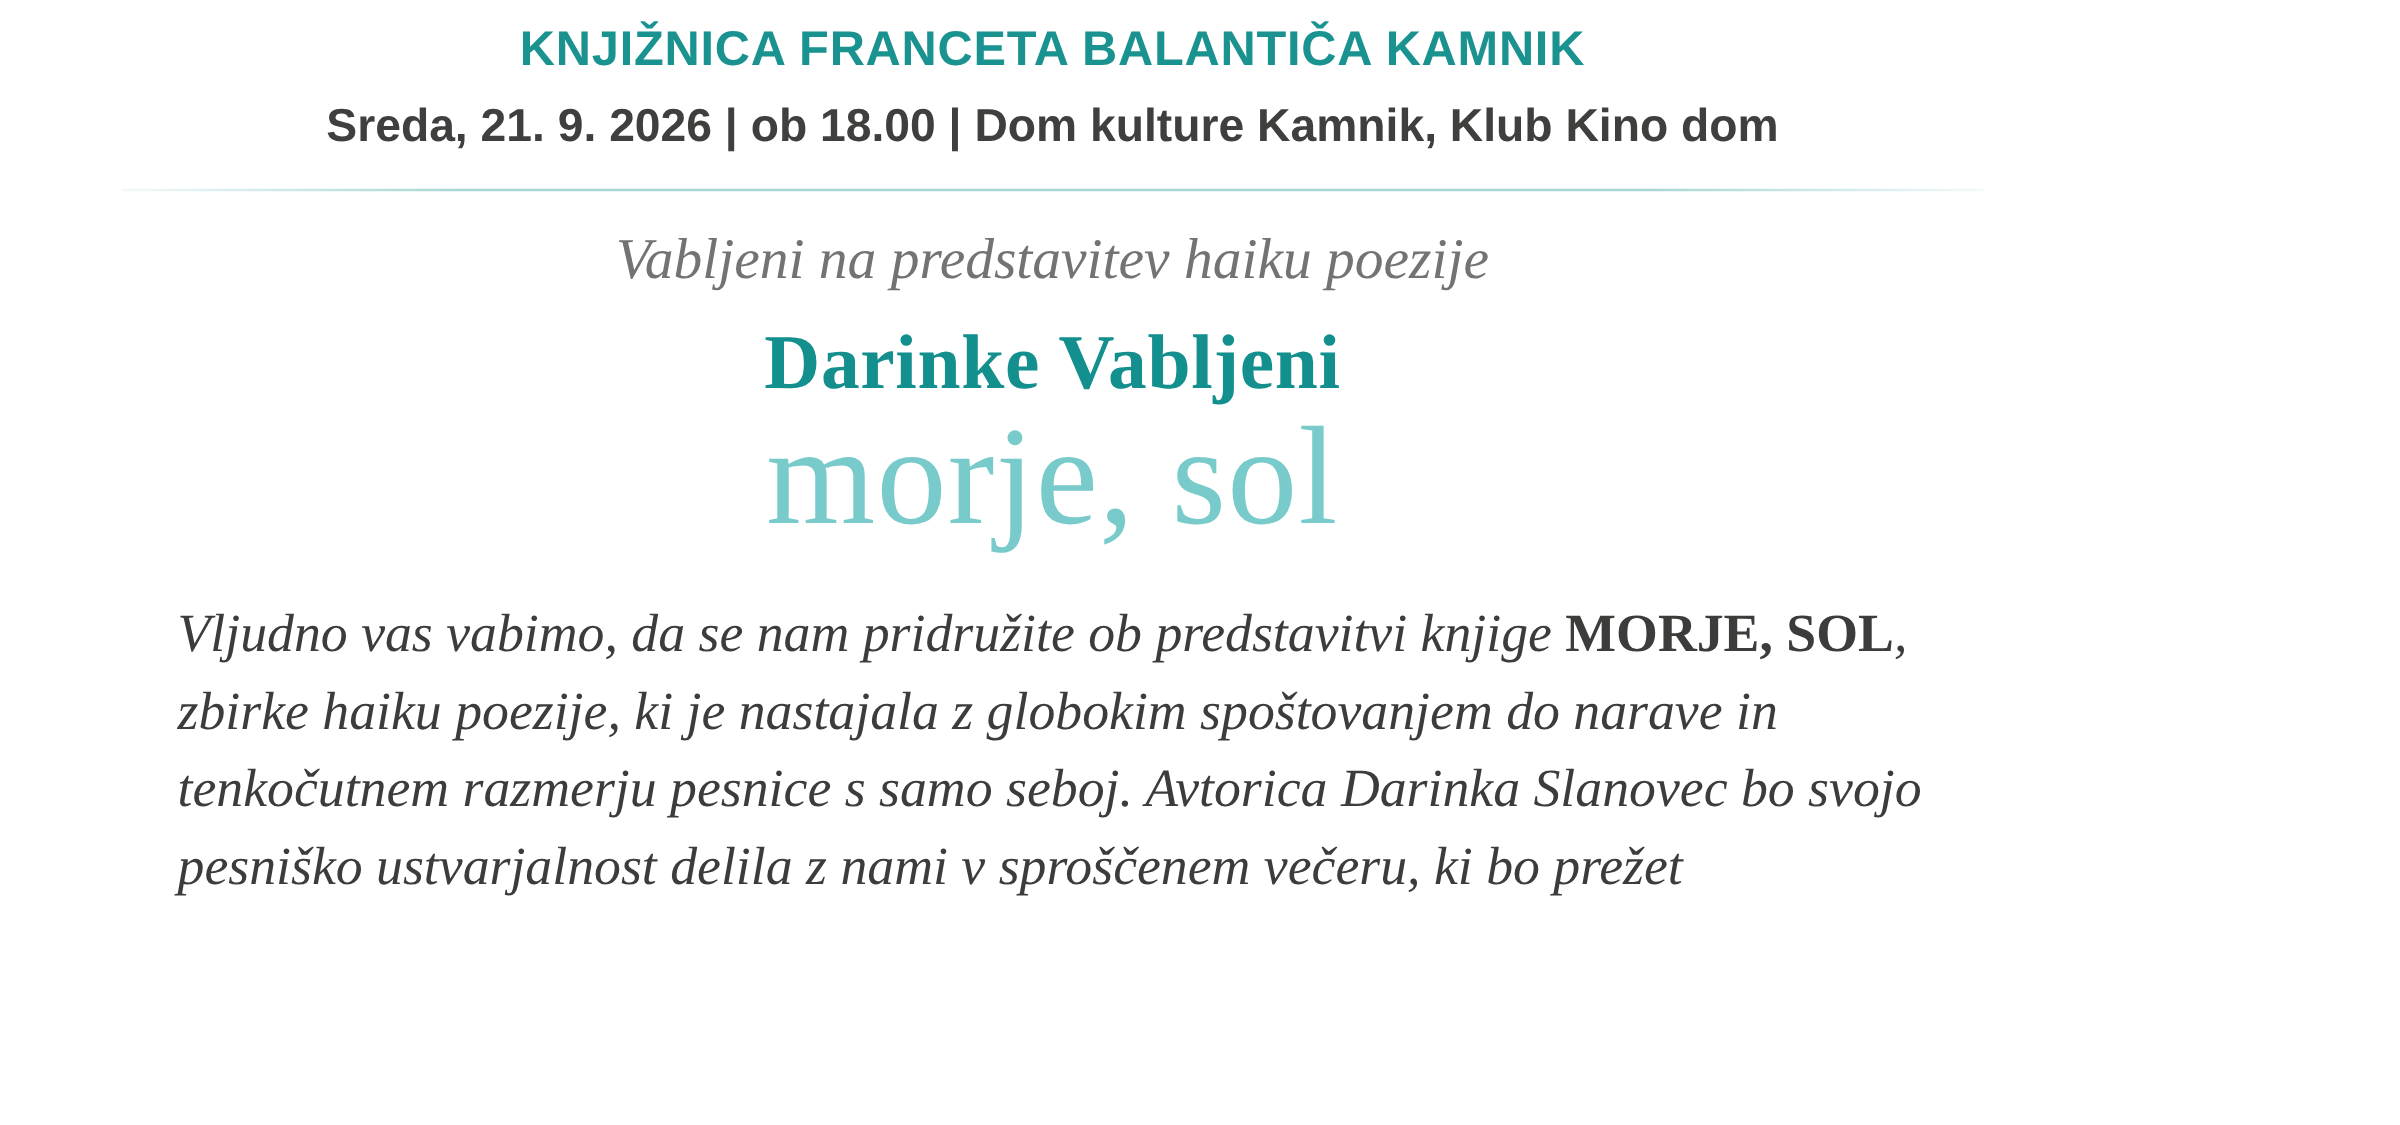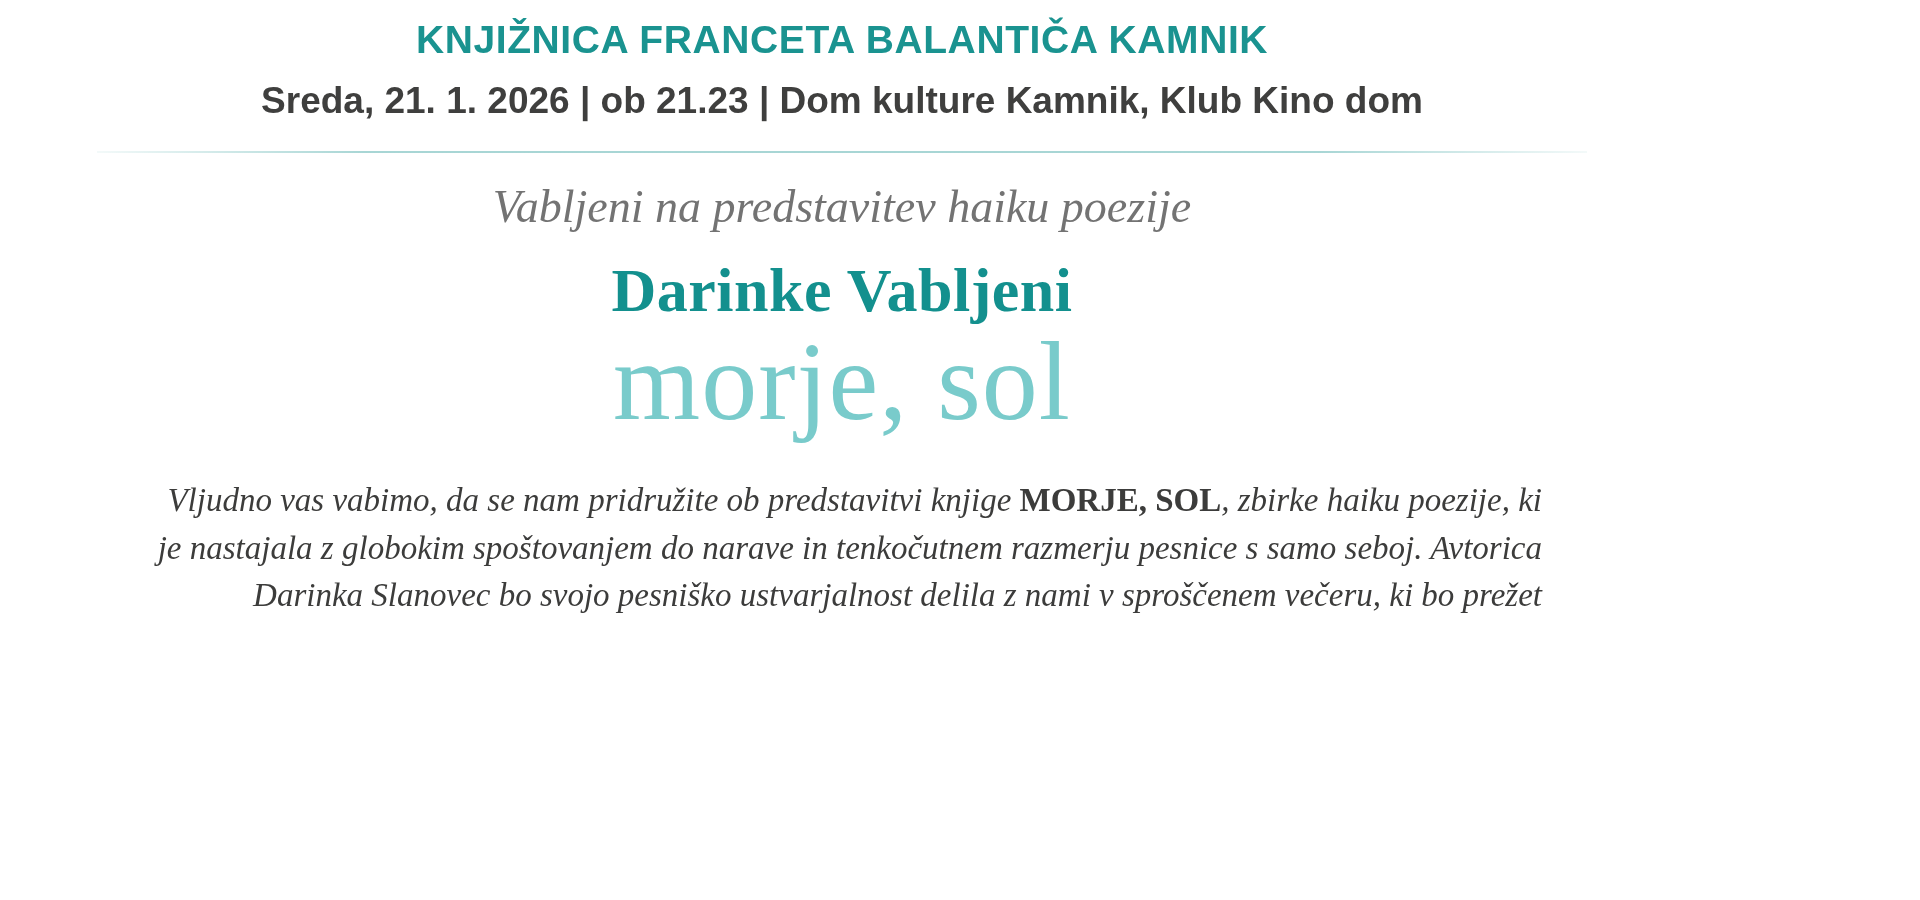--- a/index.html
+++ b/index.html
@@ -85,28 +85,28 @@
     font-size: 112px;
     color: #79cbcb;
     margin-top: -2px;
     line-height: 1.06;
     letter-spacing: 1px;
   }
 
   .body-text {
     font-family: "Liberation Serif", serif;
     font-style: italic;
-    font-size: 33px;
+    font-size: 43px;
     color: #3c3c3b;
     line-height: 1.44;
     margin-top: 36px;
     width: 1400px;
     margin-left: auto;
     margin-right: auto;
-    text-align: right;
+    text-align: left;
   }
 
   .body-text b {
     font-style: normal;
     font-weight: bold;
     font-family: "Liberation Serif", serif;
   }
 
   .edge-bar-left,
   .edge-bar-right {
@@ -121,21 +121,21 @@
 </style>
 </head>
 <body>
 
 <div class="poster">
 
   <div class="content">
 
     <div class="org-name">KNJIŽNICA FRANCETA BALANTIČA KAMNIK</div>
 
-    <div class="event-line">Sreda, 21. 1. 2026 | ob 21.23 | Dom kulture Kamnik, Klub Kino dom</div>
+    <div class="event-line">Sreda, 21. 9. 2026 | ob 18.00 | Dom kulture Kamnik, Klub Kino dom</div>
 
     <div class="divider"></div>
 
     <div class="invite-line">Vabljeni na predstavitev haiku poezije</div>
 
     <div class="author">Darinke Vabljeni</div>
 
     <div class="book-title">morje, sol</div>
 
     <div class="body-text">

